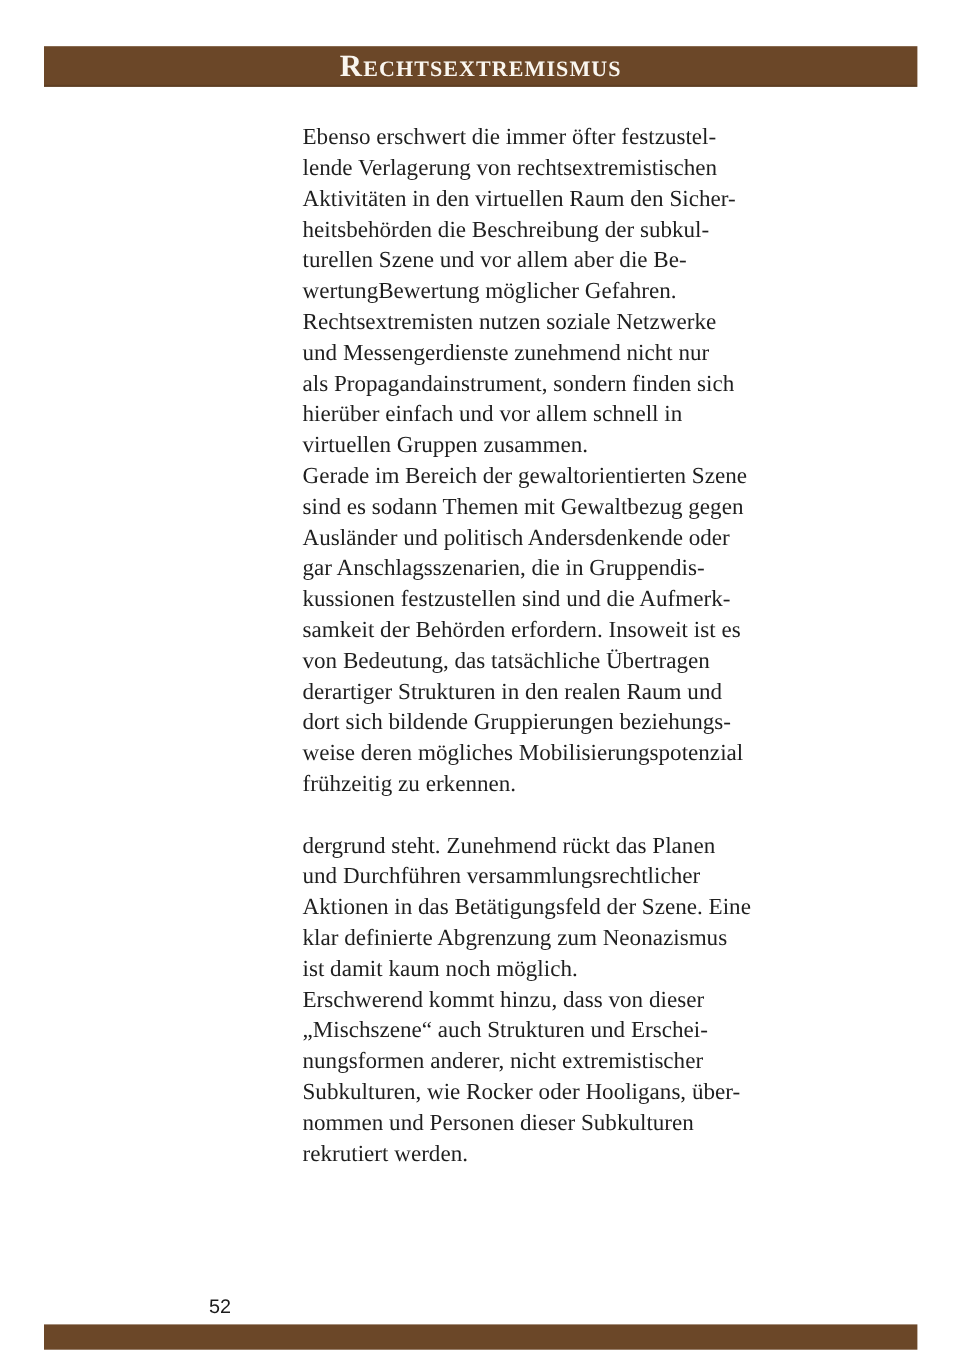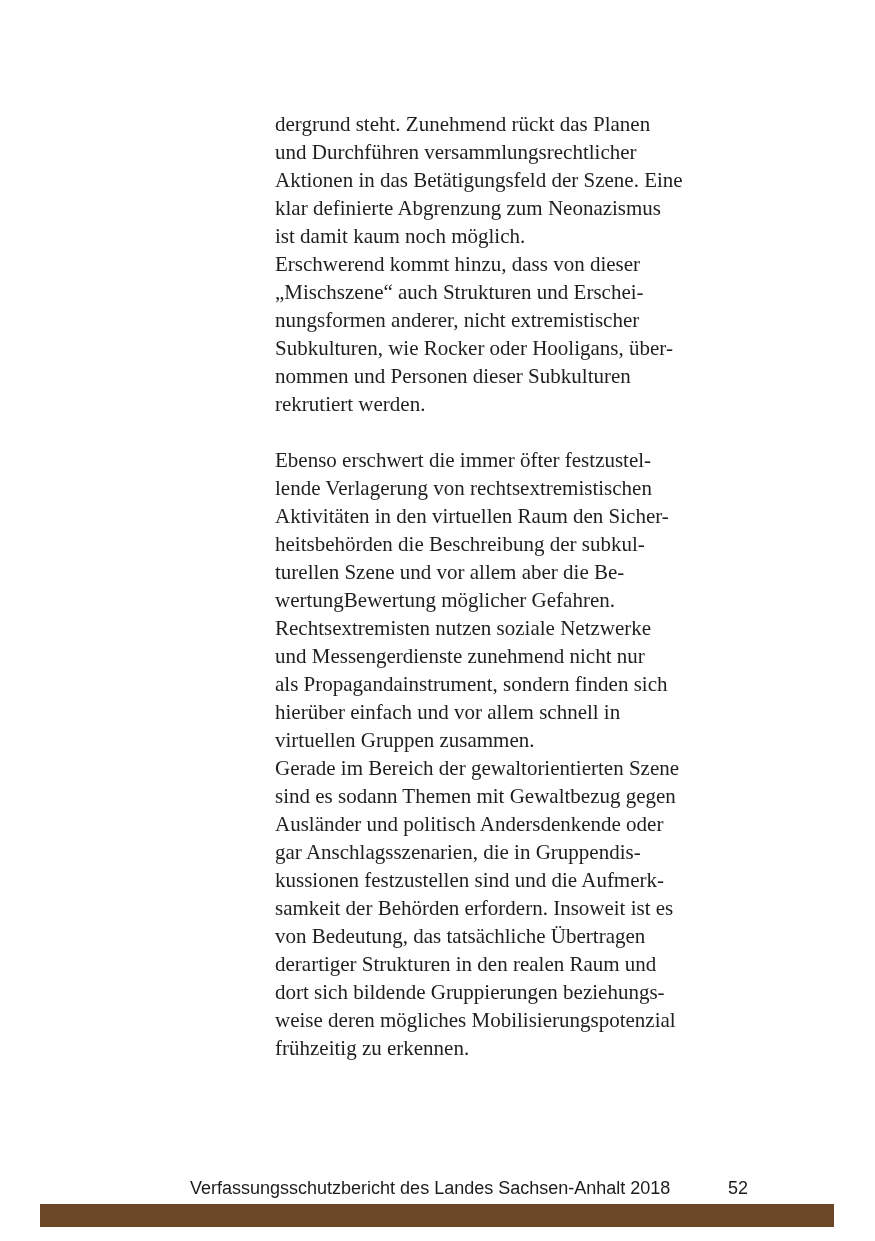--- a/index.html
+++ b/index.html
@@ -76,33 +76,25 @@
     width: 794px;
     height: 23px;
     background: var(--accent, #6b4728);
   }
 </style>
 </head>
 <body>
 
 <div class="page">
 
+  <div class="header-bar">
+    <span class="header-title">Rechtsextremismus</span>
+  </div>
 
   <div class="body-text">
-    <p class="para">dergrund steht. Zunehmend rückt das Planen
-und Durchführen versammlungsrechtlicher
-Aktionen in das Betätigungsfeld der Szene. Eine
-klar definierte Abgrenzung zum Neonazismus
-ist damit kaum noch möglich.
-Erschwerend kommt hinzu, dass von dieser
-„Mischszene“ auch Strukturen und Erschei-
-nungsformen anderer, nicht extremistischer
-Subkulturen, wie Rocker oder Hooligans, über-
-nommen und Personen dieser Subkulturen
-rekrutiert werden.</p>
     <p class="para">Ebenso erschwert die immer öfter festzustel-
 lende Verlagerung von rechtsextremistischen
 Aktivitäten in den virtuellen Raum den Sicher-
 heitsbehörden die Beschreibung der subkul-
 turellen Szene und vor allem aber die Be-
 wertungBewertung möglicher Gefahren.
 Rechtsextremisten nutzen soziale Netzwerke
 und Messengerdienste zunehmend nicht nur
 als Propagandainstrument, sondern finden sich
 hierüber einfach und vor allem schnell in
@@ -111,22 +103,32 @@
 sind es sodann Themen mit Gewaltbezug gegen
 Ausländer und politisch Andersdenkende oder
 gar Anschlagsszenarien, die in Gruppendis-
 kussionen festzustellen sind und die Aufmerk-
 samkeit der Behörden erfordern. Insoweit ist es
 von Bedeutung, das tatsächliche Übertragen
 derartiger Strukturen in den realen Raum und
 dort sich bildende Gruppierungen beziehungs-
 weise deren mögliches Mobilisierungspotenzial
 frühzeitig zu erkennen.</p>
+    <p class="para">dergrund steht. Zunehmend rückt das Planen
+und Durchführen versammlungsrechtlicher
+Aktionen in das Betätigungsfeld der Szene. Eine
+klar definierte Abgrenzung zum Neonazismus
+ist damit kaum noch möglich.
+Erschwerend kommt hinzu, dass von dieser
+„Mischszene“ auch Strukturen und Erschei-
+nungsformen anderer, nicht extremistischer
+Subkulturen, wie Rocker oder Hooligans, über-
+nommen und Personen dieser Subkulturen
+rekrutiert werden.</p>
   </div>
 
   <div class="footer">
-    <span>Verfassungsschutzbericht des Landes Sachsen-Anhalt 2018</span>
     <span>52</span>
   </div>
 
   <div class="bottom-bar"></div>
 
 </div>
 
 </body></html>

